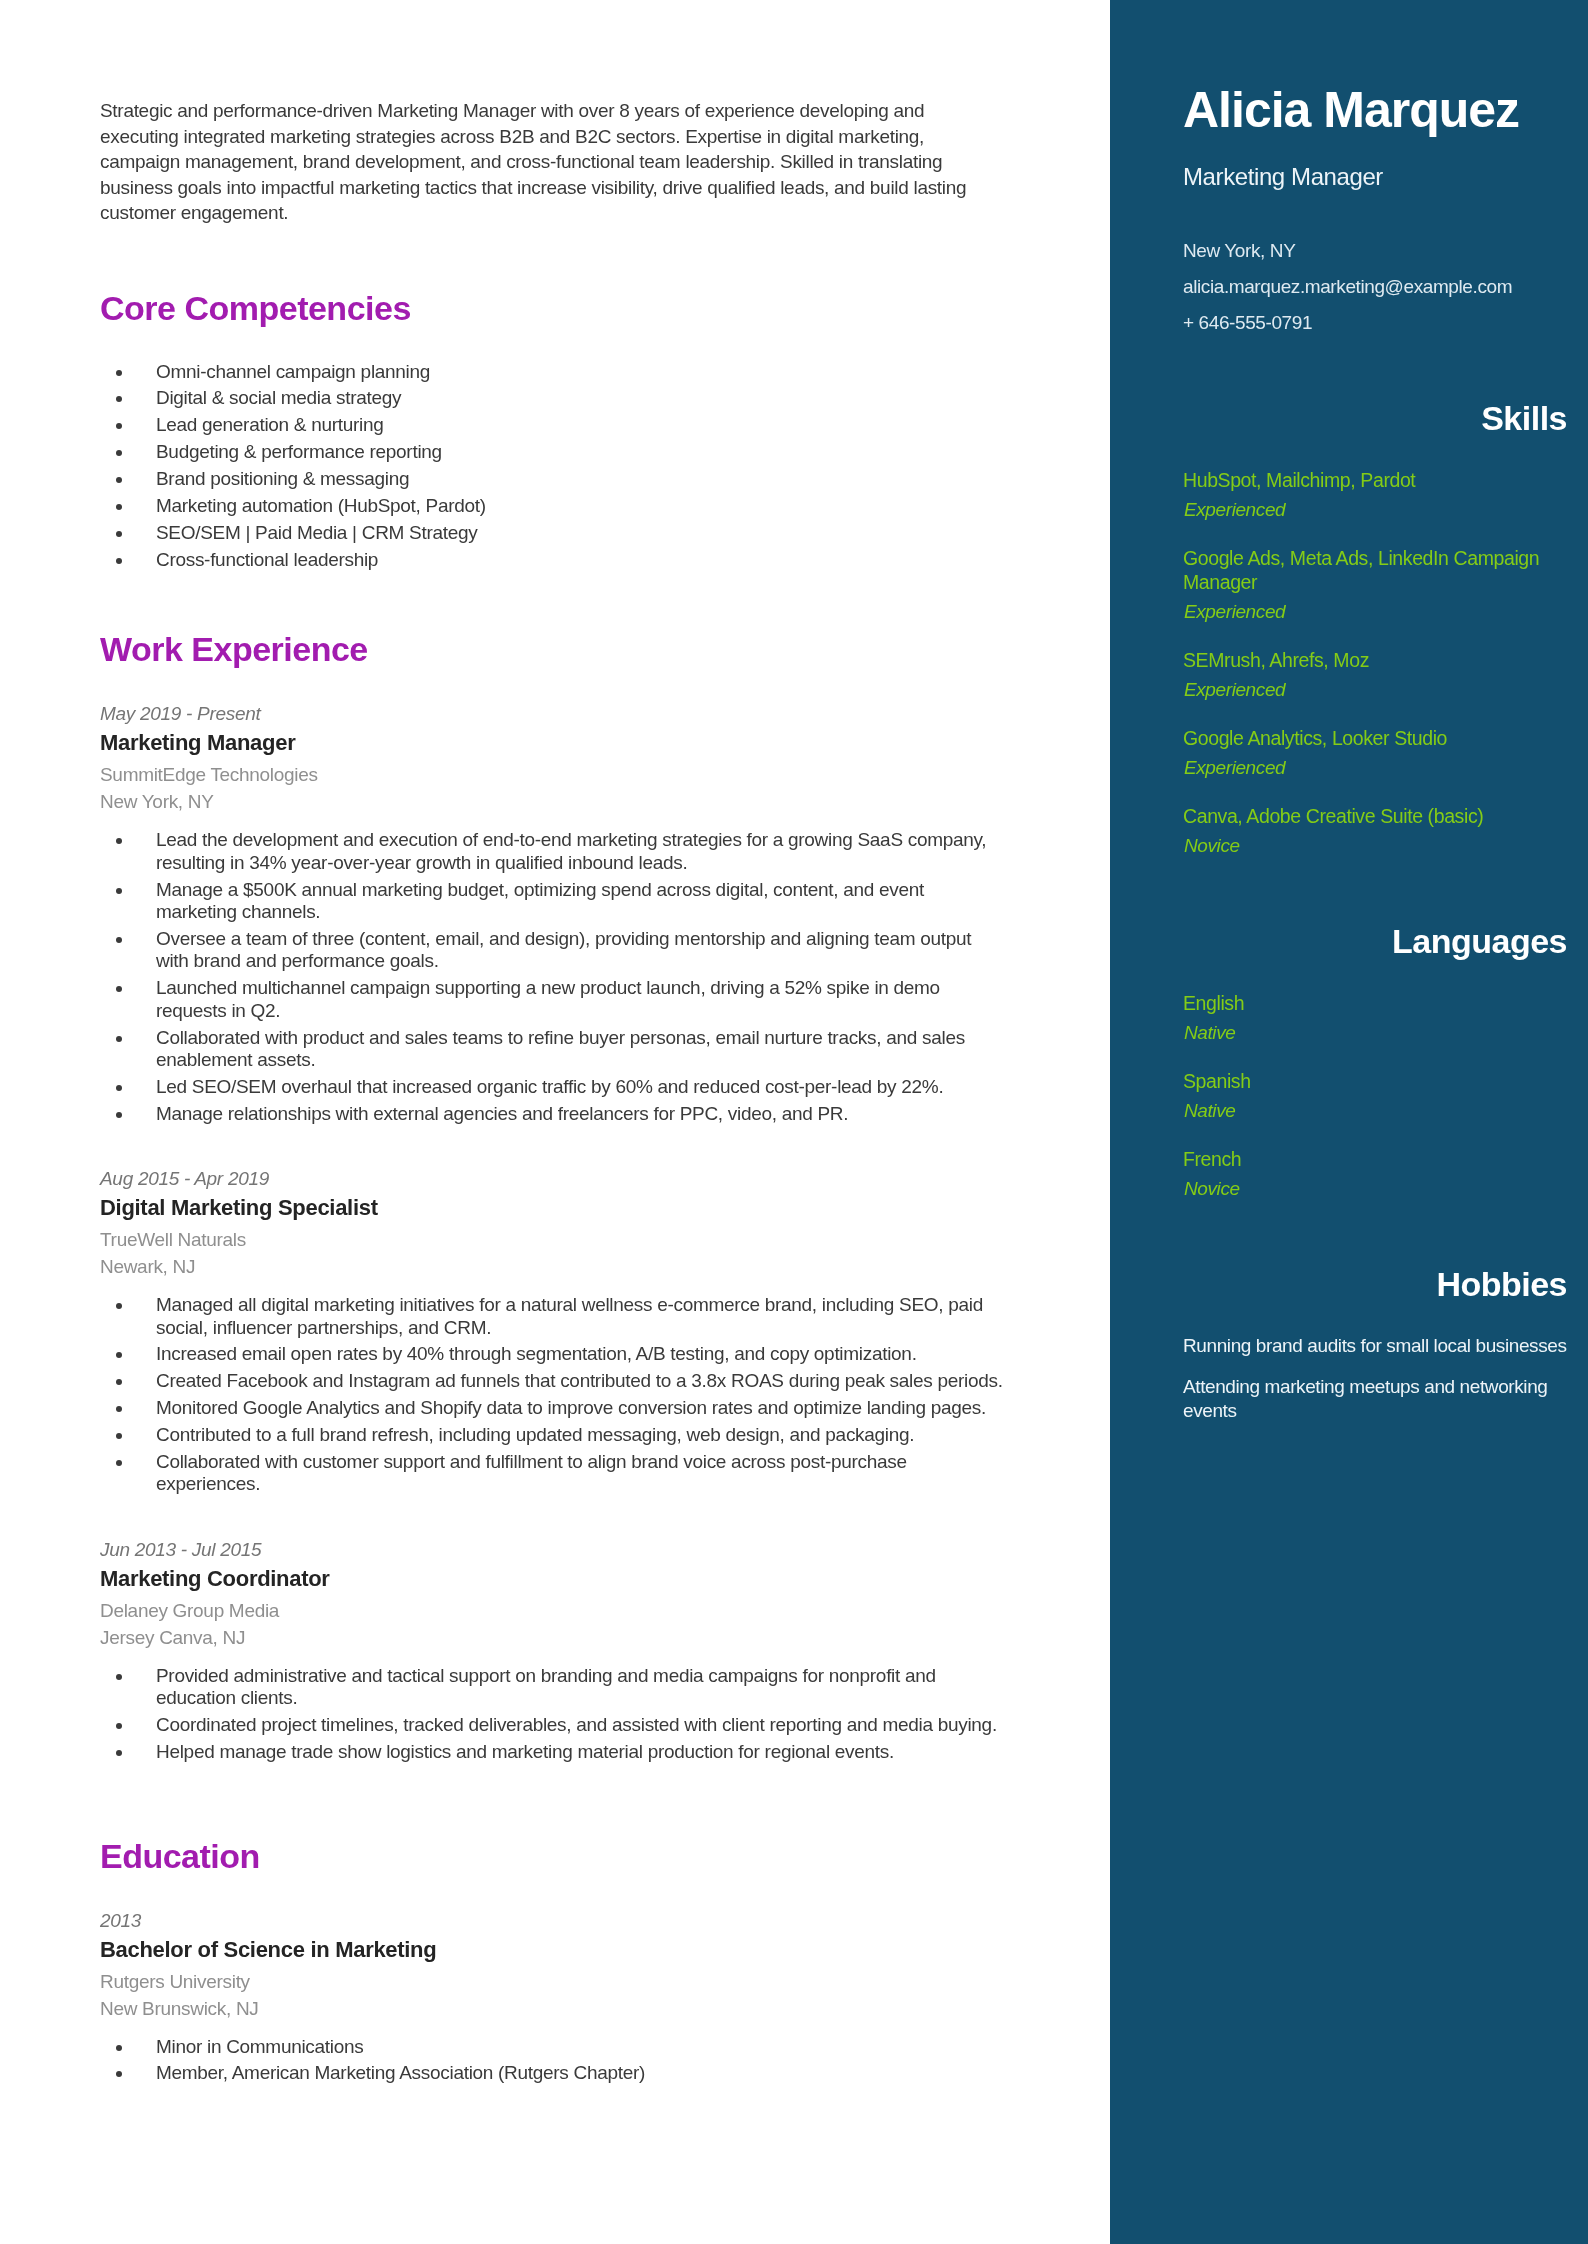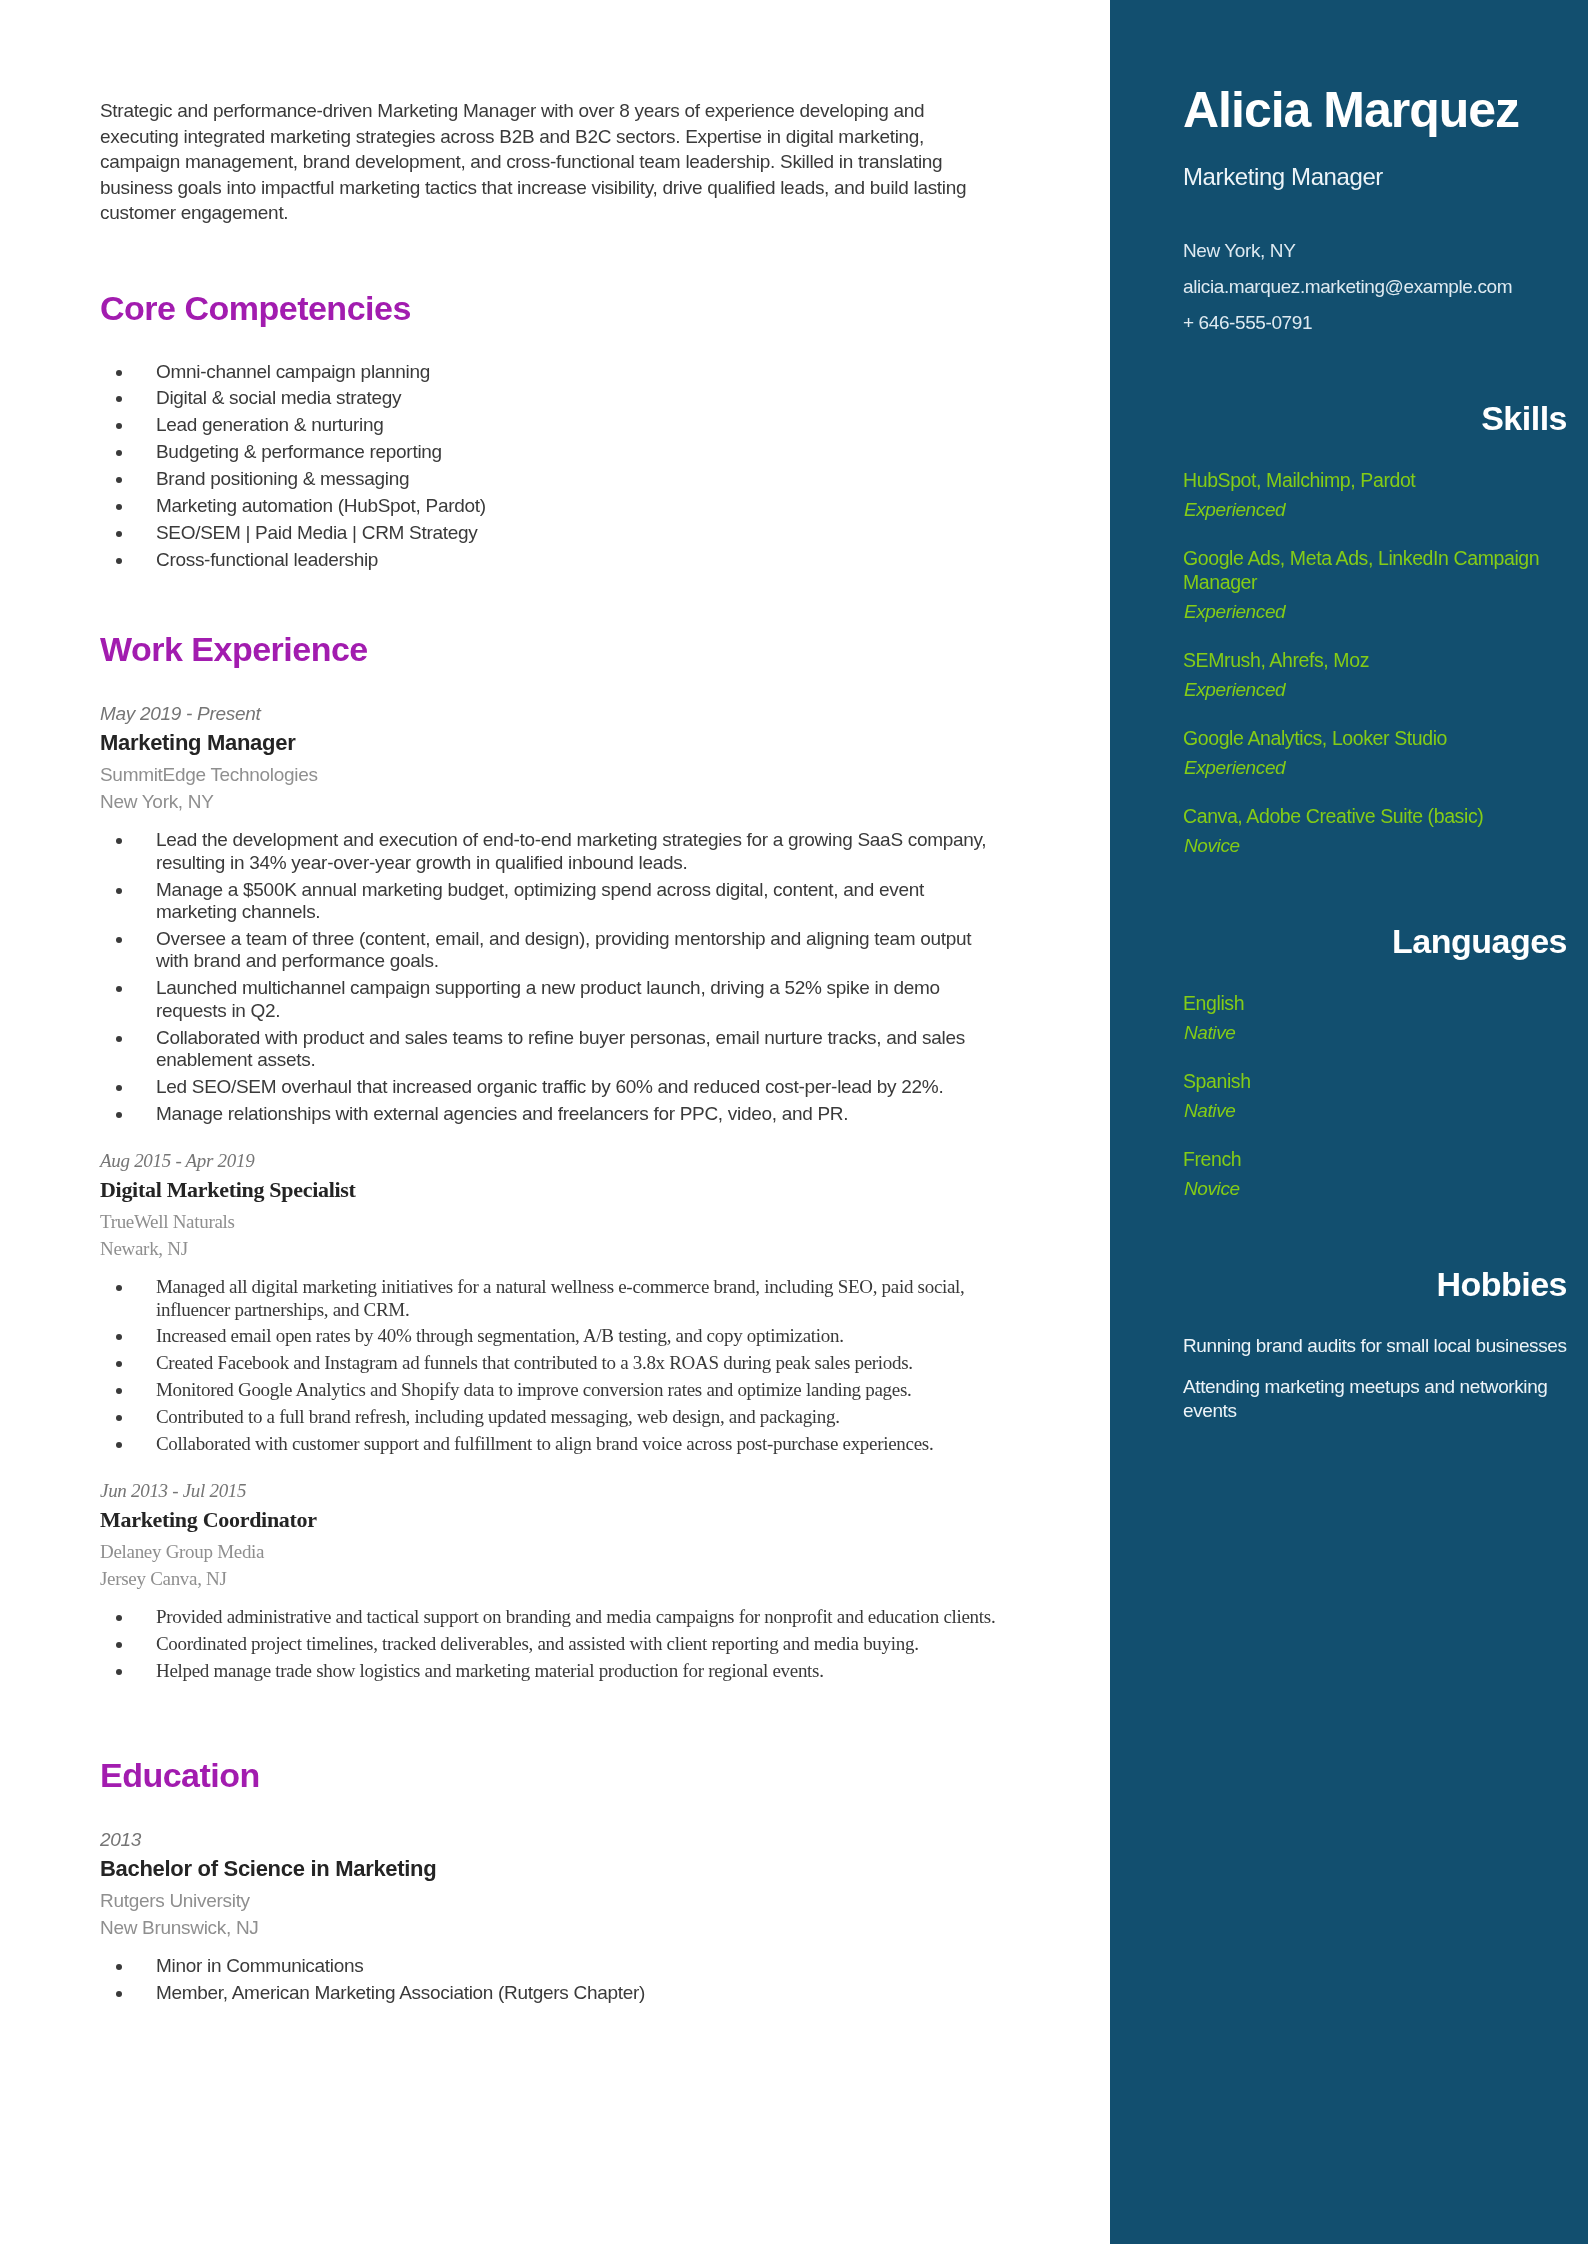--- a/index.html
+++ b/index.html
@@ -46,21 +46,21 @@
     list-style:disc;
   }
   ul.plain-list li{
     font-size:19px;
     line-height:22.4px;
     margin:0 0 4.5px 0;
     padding-left:22px;
     color:#3a3a3a;
   }
   .job{margin:0;}
-  .job + .job{margin-top:24px;font-family:Liberation Serif, serif;}
+  .job + .job{margin-top:42px;}
   .job-dates{
     margin:0 0 5px 0;
     font-size:19px;
     line-height:23px;
     font-style:italic;
     color:#757575;
   }
   .job-title{
     margin:0 0 7px 0;
     font-size:22px;

